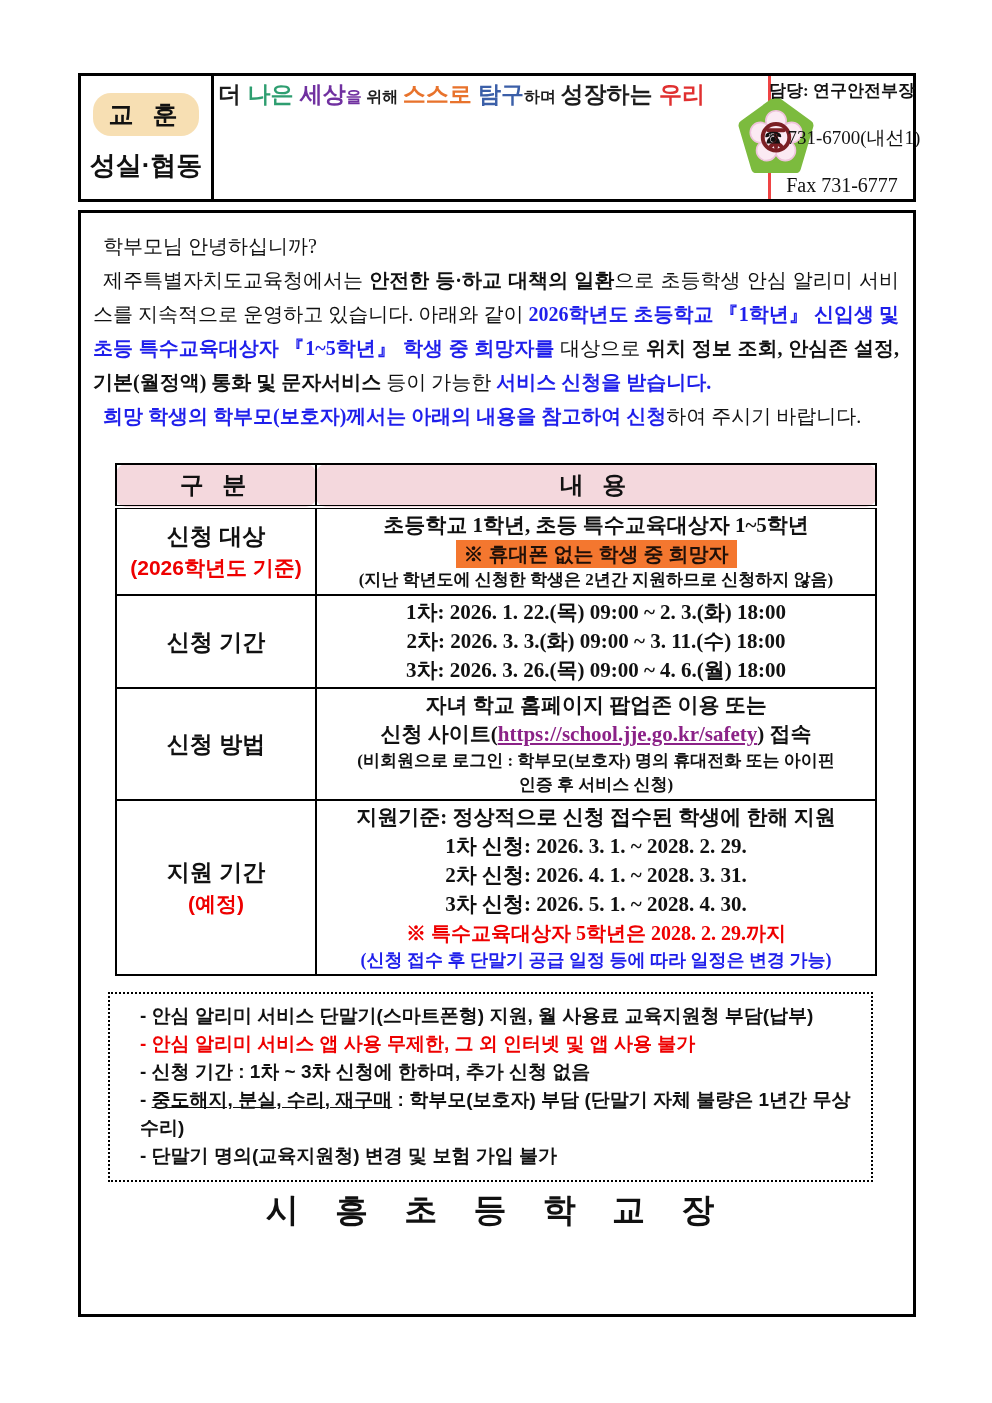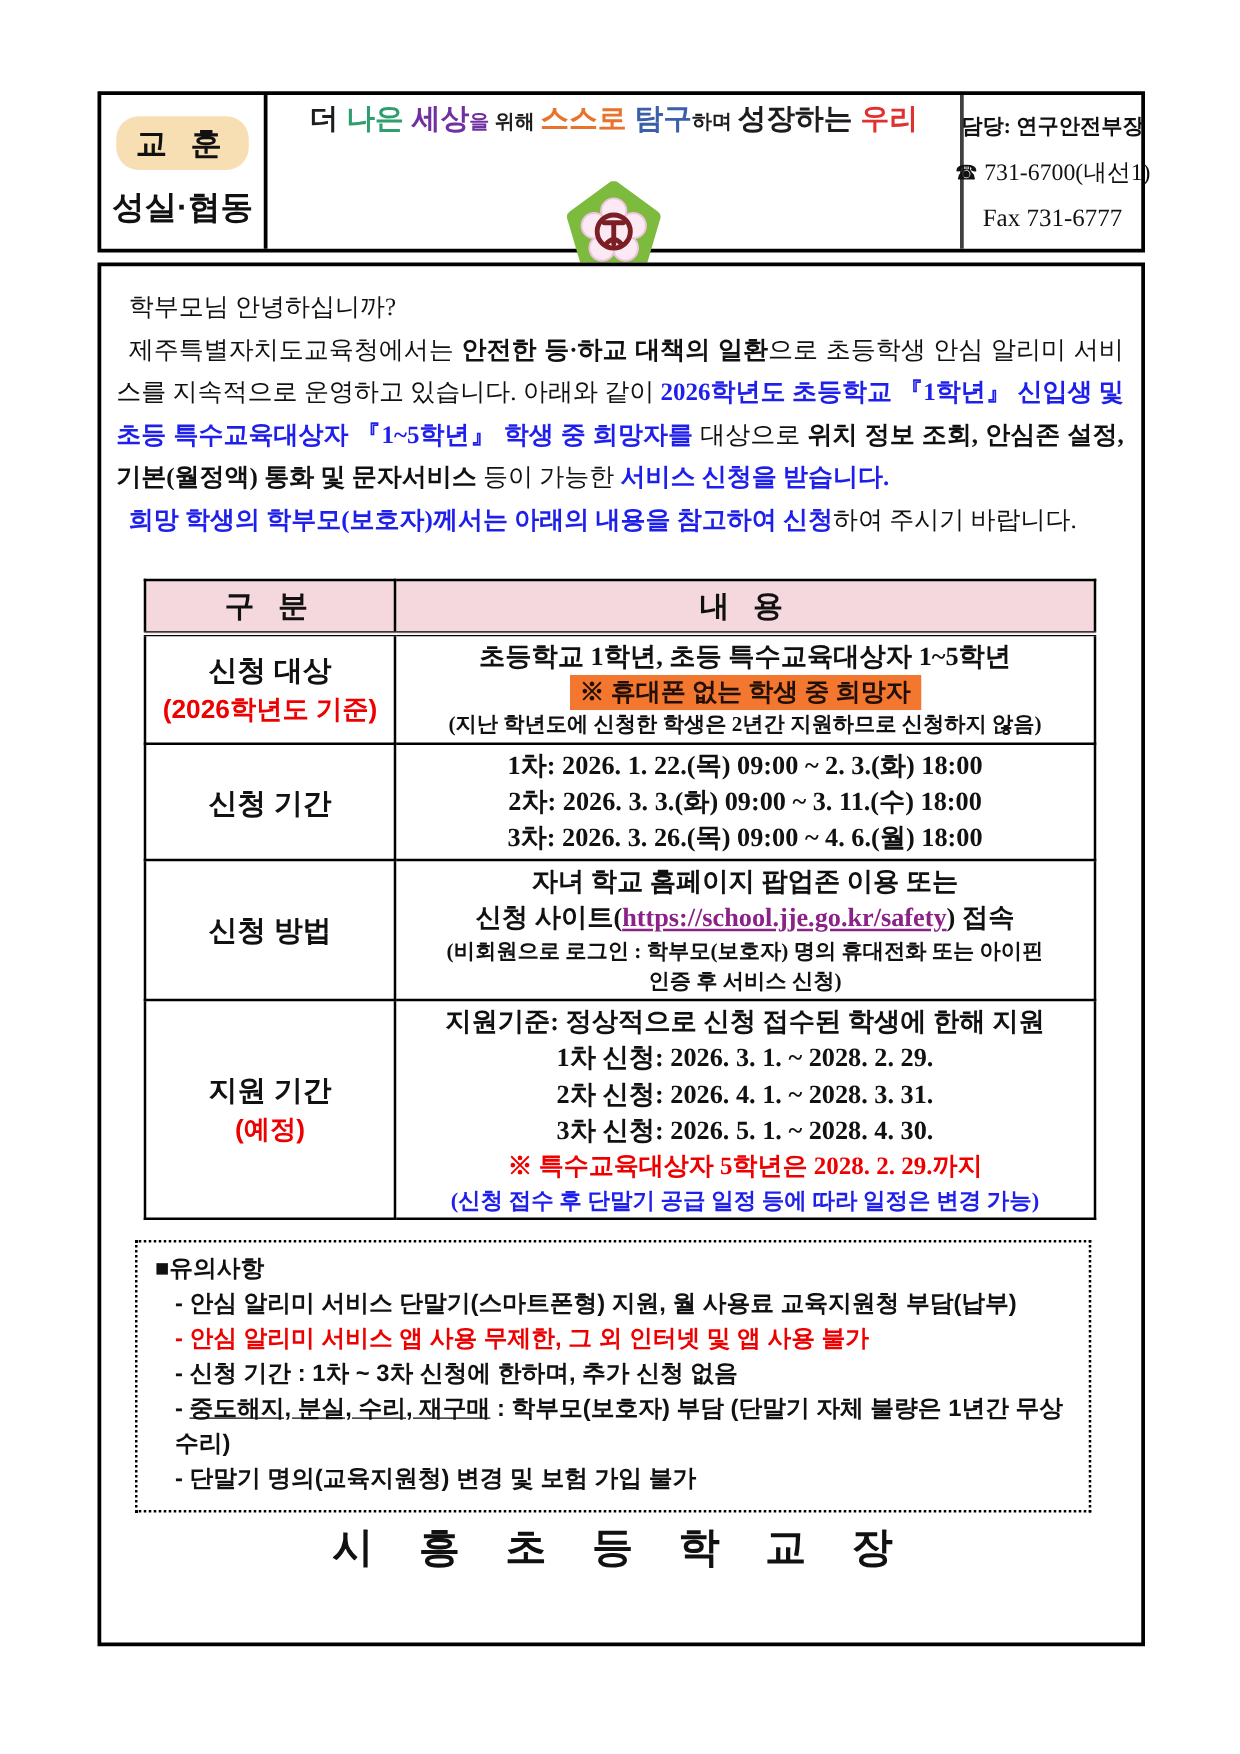--- a/index.html
+++ b/index.html
@@ -19,21 +19,21 @@
   .motto-pill{
     background:#F7DFB3;border-radius:18px;padding:5px 16px;
     font-size:25px;font-weight:bold;letter-spacing:6px;
     font-family:"Liberation Sans", sans-serif;white-space:nowrap;
   }
   .motto-value{
     font-size:26px;font-weight:bold;font-family:"Liberation Sans", sans-serif;
     white-space:nowrap;
   }
   .cell-main{
-    flex:1;border-right:3px solid #404040;display:flex;flex-direction:column;
+    flex:1;border-right:3px solid #ef4444;display:flex;flex-direction:row;
     padding:3px 4px 2px 4px;min-width:0;gap:32px;
   }
   .slogan{
     text-align:center;font-weight:bold;white-space:nowrap;
     font-family:"Liberation Sans", sans-serif;font-size:23px;line-height:30px;
   }
   .slogan .sm{font-size:16px;}
   .sl-black{color:#1d1d1d;}
   .sl-teal{color:#2E9E70;}
   .sl-purple{color:#7030A0;}
@@ -41,21 +41,21 @@
   .sl-blue{color:#3B5FA8;}
   .sl-red{color:#E03030;}
   .title-row{flex:1;display:flex;align-items:center;justify-content:center;gap:12px;}
   .logo{flex:0 0 auto;width:78px;height:82px;}
   .title-lines{
     text-align:center;font-weight:bold;font-size:28px;line-height:38px;
     font-family:"Liberation Sans", sans-serif;letter-spacing:1px;white-space:nowrap;color:#000;
   }
   .cell-contact{
     width:142px;display:flex;flex-direction:column;align-items:center;
-    justify-content:center;gap:13px;white-space:nowrap;
+    justify-content:center;gap:23px;white-space:nowrap;
   }
   .contact-line1{font-size:17px;font-weight:bold;}
   .contact-line2{font-size:19px;}
   .contact-line3{font-size:20px;}
   
   .main-box{
     position:absolute;left:78px;top:210px;width:832px;height:1101px;
     border:3px solid #000;background:#fff;overflow:hidden;
   }
   .intro{margin:16px 14px 0 12px;font-size:20px;line-height:34px;text-align:justify;}
@@ -64,20 +64,21 @@
   .seg-blue{font-weight:bold;color:#1F1FEB;}
   
   .info-table{
     border-collapse:collapse;margin:30px 0 0 34px;width:762px;table-layout:fixed;
   }
   .info-table th,.info-table td{border:2px solid #000;padding:2px 4px;}
   .info-table th{
     background:#F4D8DD;font-size:24px;font-weight:bold;text-align:center;
     padding:4px 0;border-bottom:4px double #000;letter-spacing:6px;
     font-family:"Liberation Sans", sans-serif;
+    border-radius:10px;
   }
   .col-label{width:200px;}
   .cell-label{
     text-align:center;vertical-align:middle;font-weight:bold;font-size:23px;
     font-family:"Liberation Sans", sans-serif;line-height:32px;
   }
   .cell-label .sub{font-size:21px;color:#EE0000;display:block;}
   .cell-content{text-align:center;vertical-align:middle;padding:4px 6px;}
   .c-line{font-size:21px;font-weight:bold;line-height:29px;}
   .c-small{font-size:17px;font-weight:bold;line-height:24px;}
@@ -203,21 +204,20 @@
           <div class="c-line">2차 신청: 2026. 4. 1. ~ 2028. 3. 31.</div>
           <div class="c-line">3차 신청: 2026. 5. 1. ~ 2028. 4. 30.</div>
           <div class="c-line c-red" style="font-size:20px;">※ 특수교육대상자 5학년은 2028. 2. 29.까지</div>
           <div class="c-small c-blue" style="font-size:18px;">(신청 접수 후 단말기 공급 일정 등에 따라 일정은 변경 가능)</div>
         </td>
       </tr>
     </tbody>
   </table>
 
   <div class="notice">
-    <div class="notice-title">■유의사항</div>
     <div class="notice-item">- 안심 알리미 서비스 단말기(스마트폰형) 지원, 월 사용료 교육지원청 부담(납부)</div>
     <div class="notice-item red">- 안심 알리미 서비스 앱 사용 무제한, 그 외 인터넷 및 앱 사용 불가</div>
     <div class="notice-item">- 신청 기간 : 1차 ~ 3차 신청에 한하며, 추가 신청 없음</div>
     <div class="notice-item"><span>- </span><span class="u">중도해지, 분실, 수리, 재구매</span><span> : 학부모(보호자) 부담 (단말기 자체 불량은 1년간 무상 수리)</span></div>
     <div class="notice-item">- 단말기 명의(교육지원청) 변경 및 보험 가입 불가</div>
   </div>
 
   <div class="doc-sign">시 흥 초 등 학 교 장</div>
 
 </div>

